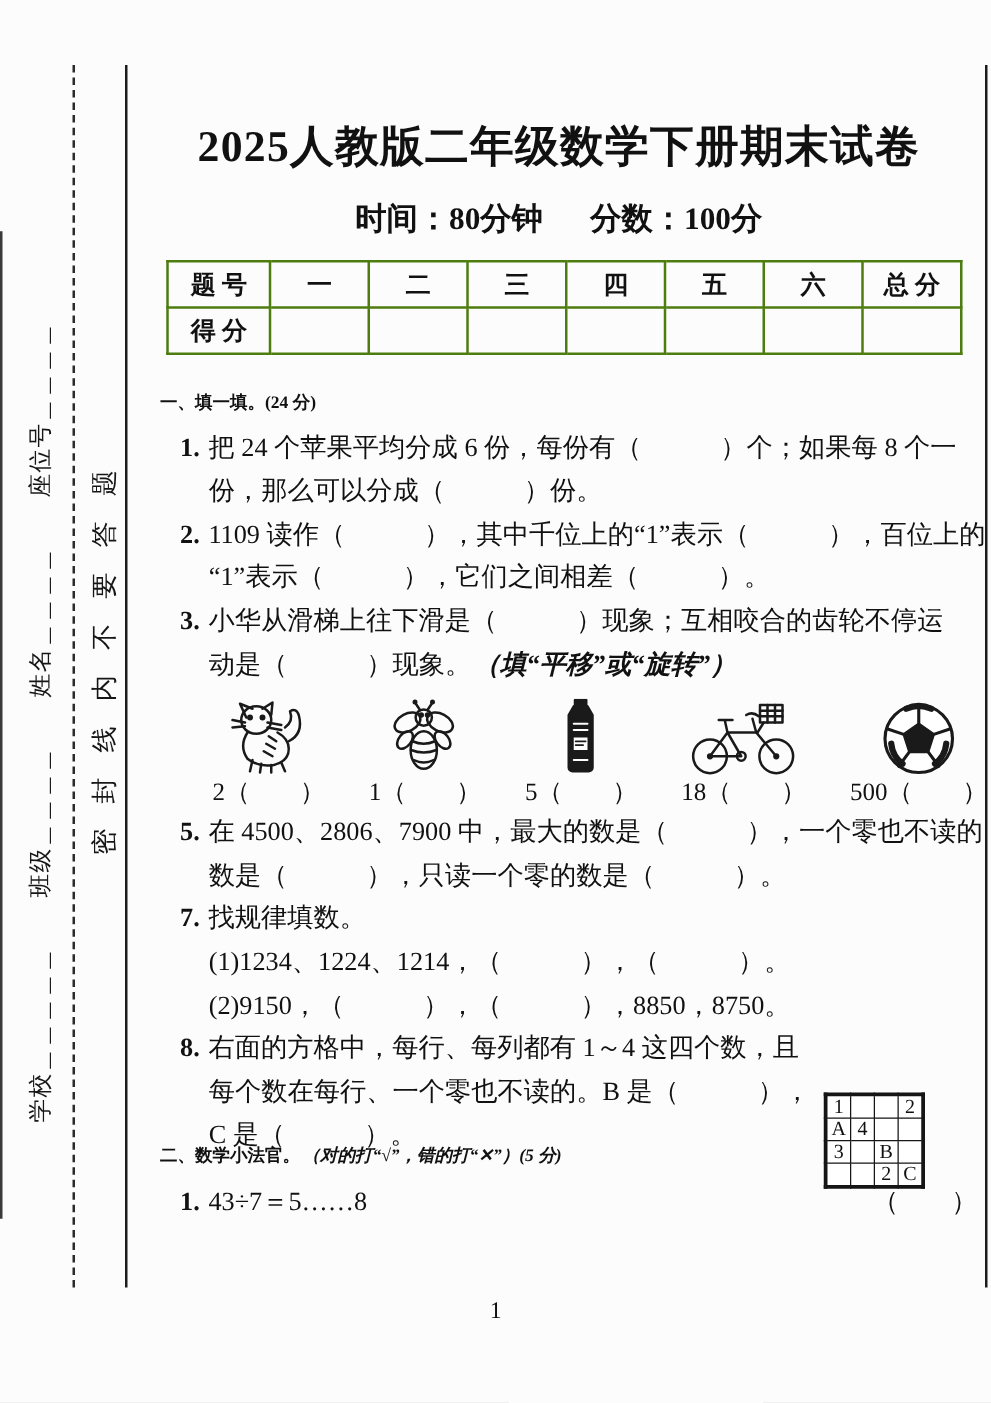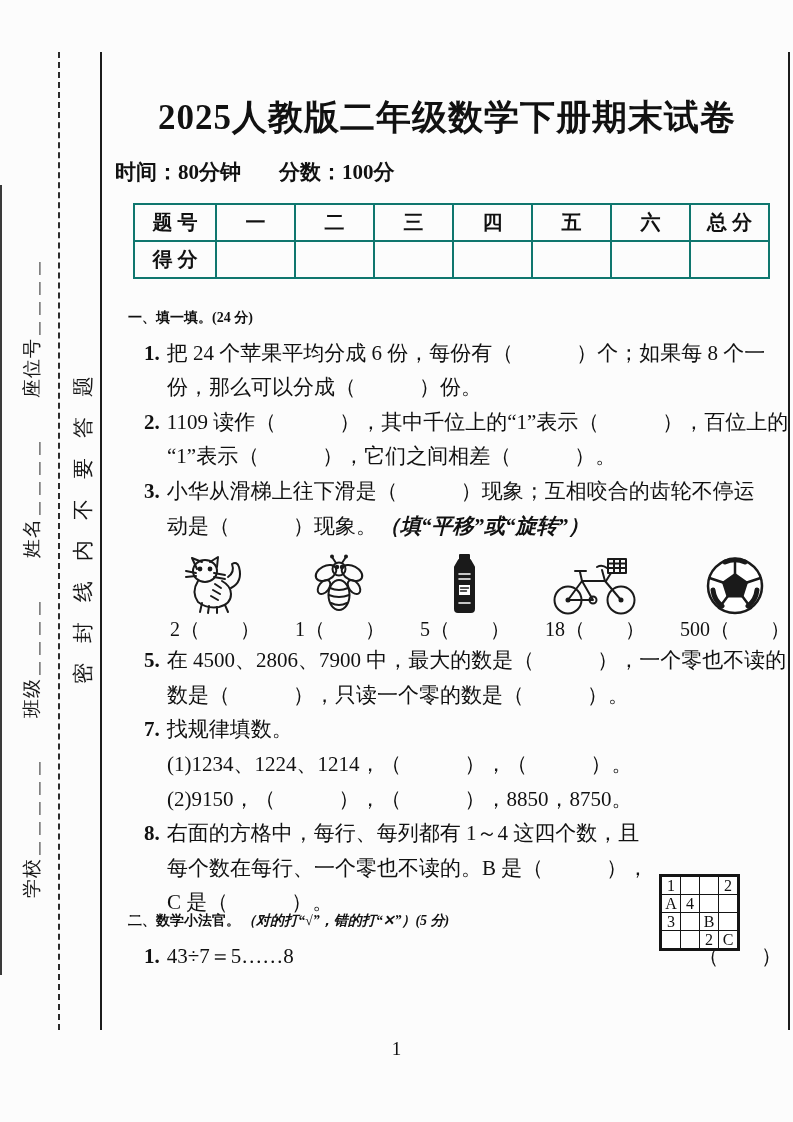--- a/index.html
+++ b/index.html
@@ -21,25 +21,25 @@
   }
   .seal-text{
     position:absolute;left:83px;top:520px;width:360px;height:28px;
     margin-left:-180px;margin-top:-14px;transform:rotate(-90deg);
     text-align:center;font-size:21px;letter-spacing:20px;white-space:nowrap;color:#161616;
   }
   
   .content{position:absolute;left:115px;top:0;width:690px;}
   .title{margin:96px 26px 0 0;text-align:center;font-size:35px;line-height:44px;
          font-weight:bold;letter-spacing:1px;white-space:nowrap;}
-  .subtitle{margin:18px 26px 0 0;text-align:left;font-size:21px;font-weight:bold;}
+  .subtitle{margin:18px 26px 0 0;text-align:center;font-size:25px;font-weight:bold;}
   .subtitle .gap{display:inline-block;width:38px;}
   
   .score-table{margin:17px 0 0 18px;border-collapse:collapse;table-layout:fixed;}
-  .score-table td{border:2px solid #0f766e;height:35px;text-align:center;
+  .score-table td{border:2px solid #4d7c0f;height:35px;text-align:center;
                   font-size:20px;font-weight:bold;padding:0;}
   
   .body-lines{margin-top:22px;}
   .line{position:relative;height:34.6px;line-height:34.6px;font-size:21px;white-space:nowrap;}
   .line.sec,.line.sec2{padding-left:13px;font-weight:bold;font-size:14px;}
   .line.sec2{margin-top:-16px;}
   .line.q{padding-left:29px;}
   .line.qc{padding-left:52px;}
   .qnum{font-weight:bold;margin-right:7px;}
   .note{font-style:italic;font-weight:600;margin-left:2px;}

